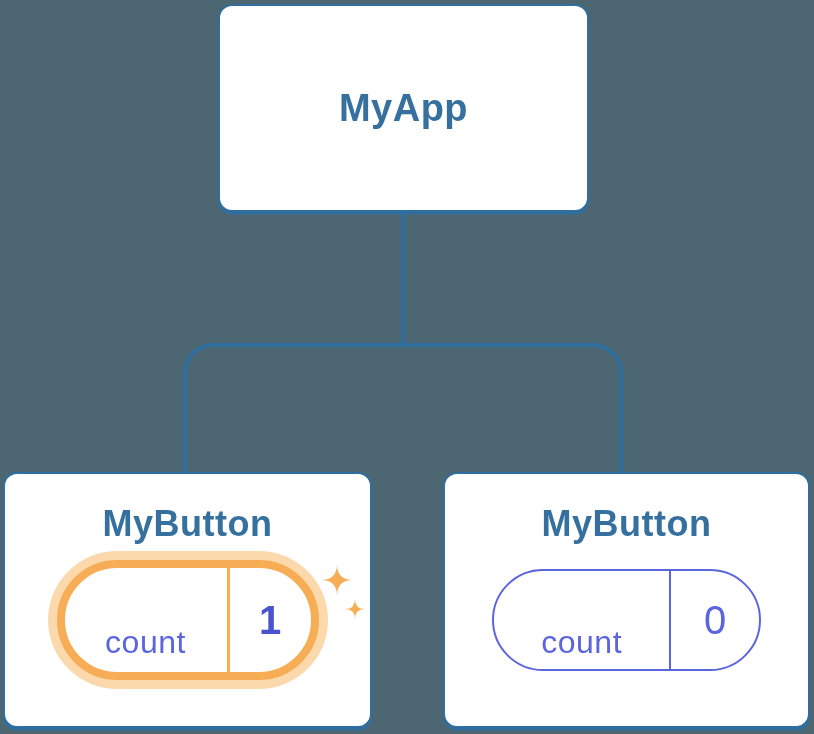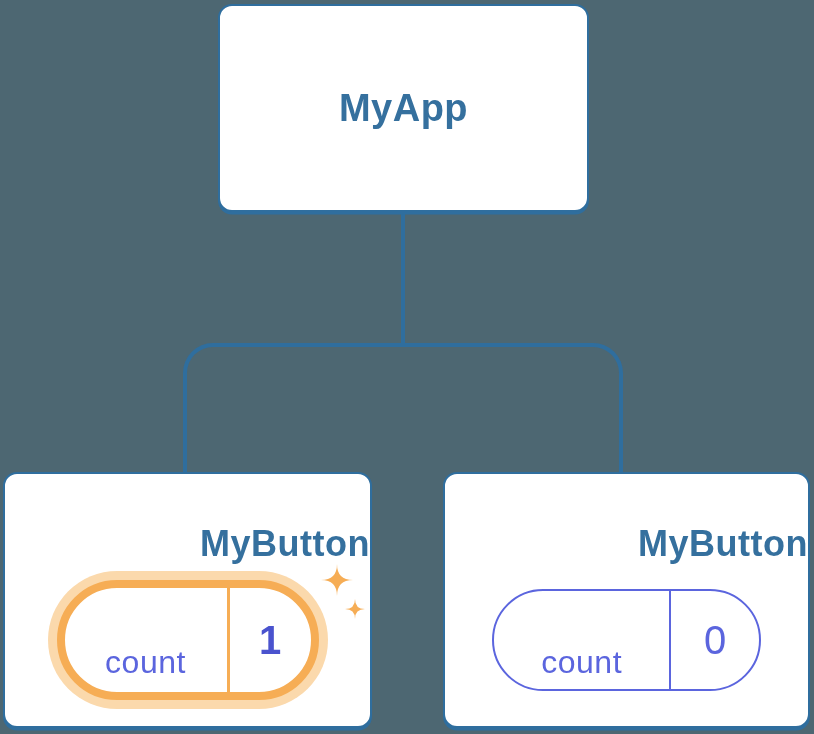--- a/index.html
+++ b/index.html
@@ -63,22 +63,21 @@
     left: 218px;
     top: 4px;
     width: 371px;
     height: 208px;
     justify-content: center;
   }
   .node-child {
     top: 472px;
     width: 369px;
     height: 256px;
-    padding-top: 44px;
-    align-items: flex-end;
+    padding-top: 24px;
   }
   .node-child-left  { left: 3px; }
   .node-child-right { left: 443px; width: 367px; }
 
   .node-title {
     color: var(--heading-text);
     font-size: 38px;
     font-weight: 600;
     letter-spacing: 0.5px;
     line-height: 52px;

